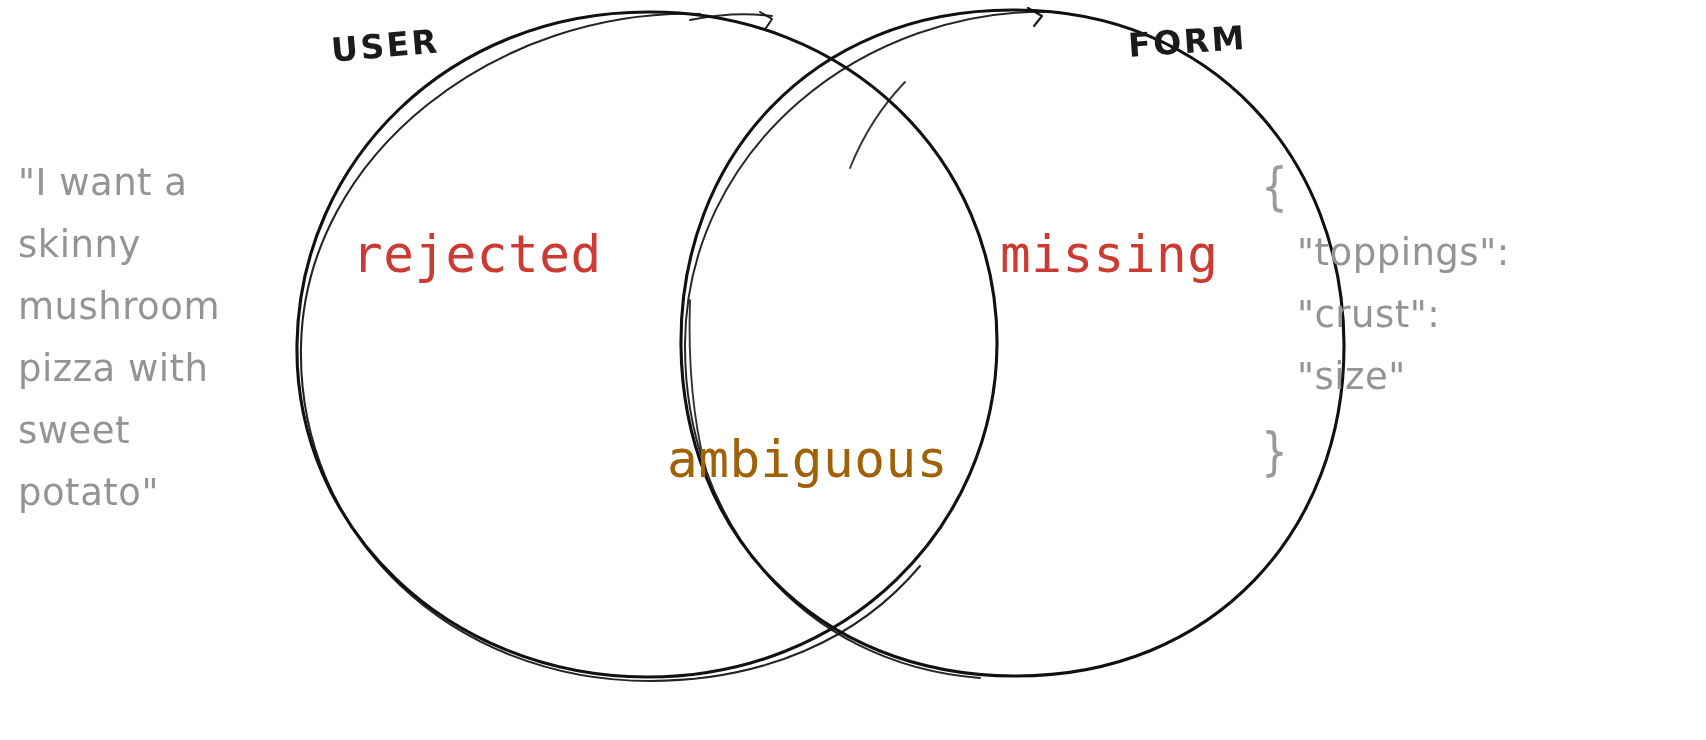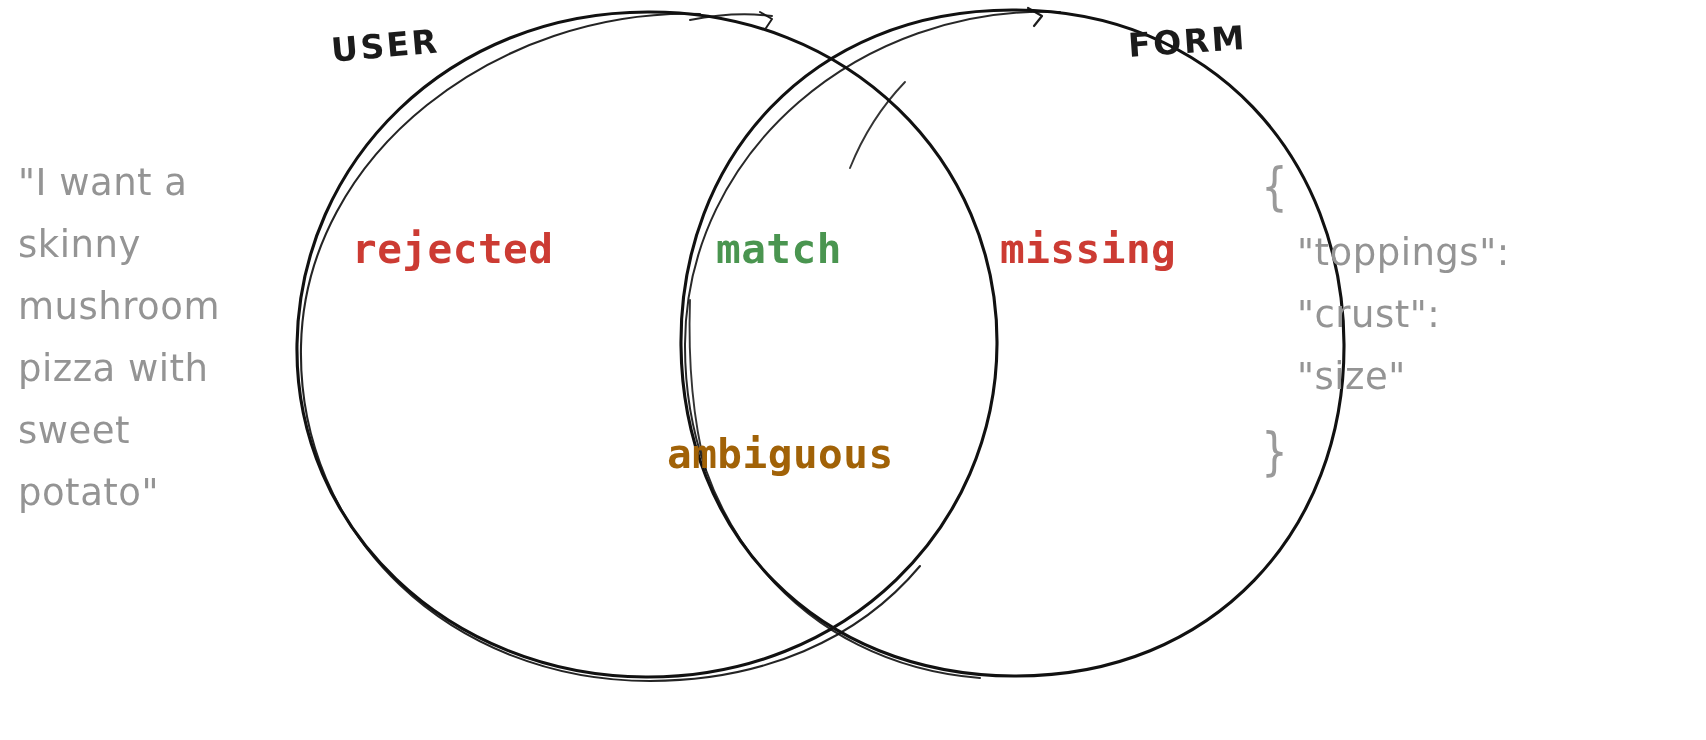--- a/index.html
+++ b/index.html
@@ -40,22 +40,22 @@
     white-space: nowrap;
     transform: rotate(-5deg);
   }
   #caption-user { left: 331px; top: 26px; }
   #caption-form { left: 1128px; top: 22px; transform: rotate(-4deg); }
 
   
   .region-label {
     position: absolute;
     font-family: "DejaVu Sans Mono", monospace;
-    font-size: 41px;
-    font-weight: 700;
+    font-size: 51px;
+    font-weight: 400;
     white-space: nowrap;
     letter-spacing: 0.5px;
   }
   #label-rejected  { left: 352px;  top: 225px; }
   #label-match     { left: 716px;  top: 225px; }
   #label-missing   { left: 1000px; top: 225px; text-align: right; }
   #label-ambiguous { left: 667px;  top: 430px; }
 
   
   .hand-block {
@@ -120,21 +120,20 @@
       <path stroke-width="1.9" opacity="0.85" d="M 690 300 C 688 360, 693 420, 706 470"></path>
     </g>
   </svg>
 
   <div class="set-caption" id="caption-user">USER</div>
 
   <div class="set-caption" id="caption-form">FORM</div>
 
   <div class="region-label" id="label-rejected" style="color: rgb(204, 59, 51);">rejected</div>
 
-  <div class="region-label" id="label-match" style="color: rgb(74, 149, 80);">match</div>
 
   <div class="region-label" id="label-missing" style="color: rgb(204, 59, 51);">missing</div>
 
   <div class="region-label" id="label-ambiguous" style="color: #a16207;">ambiguous</div>
 
   <div class="hand-block" id="user-utterance" style="color: rgb(148, 148, 148);">"I want a
 skinny
 mushroom
 pizza with
 sweet

